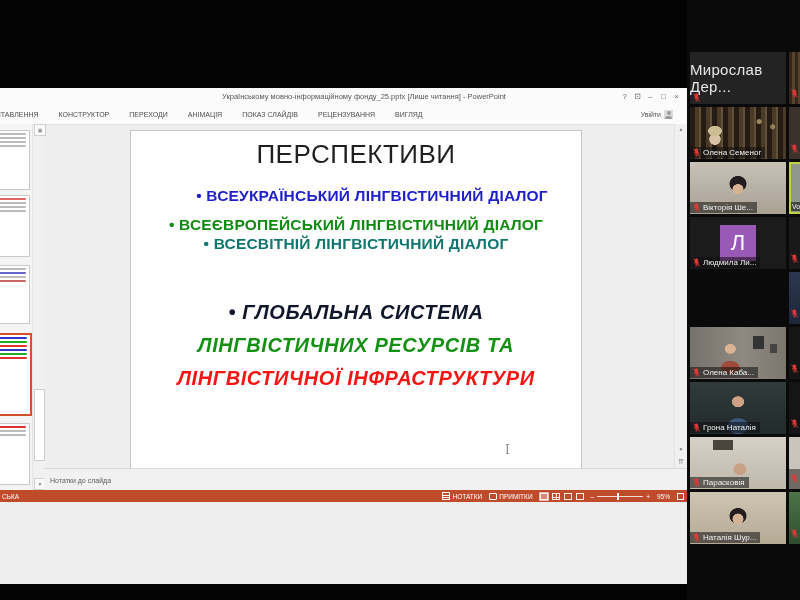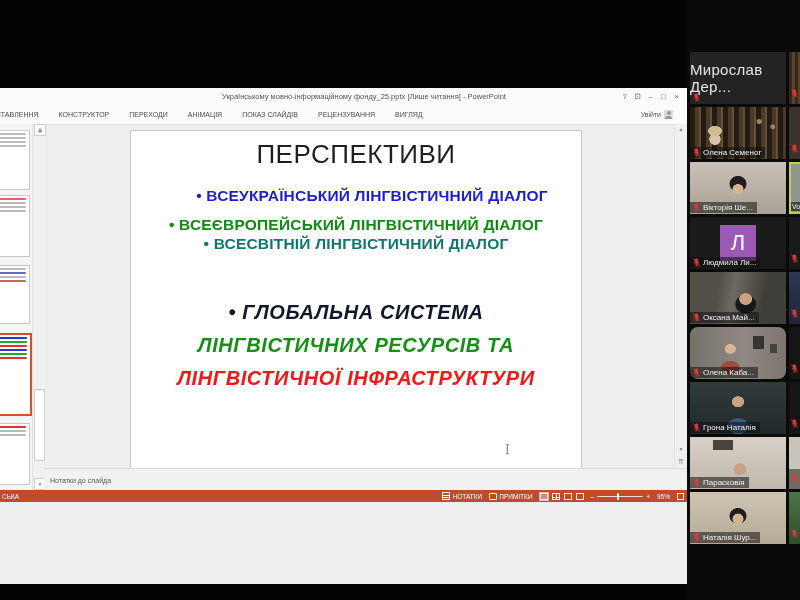--- a/index.html
+++ b/index.html
@@ -105,21 +105,21 @@
   .p3{background:#1b1b1b;}
   .p4{background:
       radial-gradient(ellipse 11px 10px at 58% 52%, #caa184 0 55%, rgba(0,0,0,0) 62%),
       radial-gradient(ellipse 17px 15px at 58% 62%, #17181a 0 58%, rgba(0,0,0,0) 64%),
       linear-gradient(100deg,#53504a 0 30%,#6e6a60 45%,#403e38 75%);}
   .p5{background:
       radial-gradient(ellipse 9px 8px at 42% 42%, #d8b394 0 58%, rgba(0,0,0,0) 64%),
       radial-gradient(ellipse 15px 11px at 42% 78%, #a04a3a 0 58%, rgba(0,0,0,0) 64%),
       linear-gradient(#333,#333) 74% 22%/11px 13px no-repeat,
       linear-gradient(#444,#444) 90% 40%/7px 9px no-repeat,
-      linear-gradient(90deg,#76716b,#8f8981 55%,#7c766e); border-radius: 8px;}
+      linear-gradient(90deg,#76716b,#8f8981 55%,#7c766e);}
   .p6{background:
       radial-gradient(ellipse 10px 9px at 50% 38%, #cfa184 0 58%, rgba(0,0,0,0) 64%),
       radial-gradient(ellipse 17px 13px at 50% 85%, #3a5a80 0 58%, rgba(0,0,0,0) 64%),
       linear-gradient(#313b3c,#222a2b);}
   .p7{background:
       radial-gradient(ellipse 11px 10px at 52% 62%, #c9a184 0 55%, rgba(0,0,0,0) 62%),
       linear-gradient(#4a443c,#4a443c) 30% 8%/20px 10px no-repeat,
       linear-gradient(#d6d0c6,#bfb8ab);}
   .p8{background:
       radial-gradient(ellipse 9px 9px at 50% 52%, #d4b294 0 58%, rgba(0,0,0,0) 64%),
@@ -306,31 +306,20 @@
         <div class="plabel">
           <svg width="9" height="9" viewBox="0 0 12 12">
     <path d="M6 1.1c-1 0-1.7.7-1.7 1.6v2.9c0 .9.7 1.6 1.7 1.6s1.7-.7 1.7-1.6V2.7C7.7 1.8 7 1.1 6 1.1z" stroke="#e03a3a" fill="#e03a3a"></path>
     <path d="M3.1 5.6c0 1.7 1.3 3 2.9 3s2.9-1.3 2.9-3" fill="none" stroke-width="1" stroke="#e03a3a"></path>
     <path d="M6 8.6v1.7M4.4 10.6h3.2" fill="none" stroke-width="1" stroke="#e03a3a"></path>
     <path d="M2 .8l8.2 10.4" fill="none" stroke-width="1.3" stroke="#e03a3a"></path>
   </svg>
           <span>Людмила Ли...</span>
         </div>
       </div>
-      <div class="ptile p4" style="top: 272px;">
-        <div class="plabel">
-          <svg width="9" height="9" viewBox="0 0 12 12">
-    <path d="M6 1.1c-1 0-1.7.7-1.7 1.6v2.9c0 .9.7 1.6 1.7 1.6s1.7-.7 1.7-1.6V2.7C7.7 1.8 7 1.1 6 1.1z" stroke="#e03a3a" fill="#e03a3a"></path>
-    <path d="M3.1 5.6c0 1.7 1.3 3 2.9 3s2.9-1.3 2.9-3" fill="none" stroke-width="1" stroke="#e03a3a"></path>
-    <path d="M6 8.6v1.7M4.4 10.6h3.2" fill="none" stroke-width="1" stroke="#e03a3a"></path>
-    <path d="M2 .8l8.2 10.4" fill="none" stroke-width="1.3" stroke="#e03a3a"></path>
-  </svg>
-          <span>Оксана Май...</span>
-        </div>
-      </div>
       <div class="ptile p5" style="top: 327px;">
         <div class="plabel">
           <svg width="9" height="9" viewBox="0 0 12 12">
     <path d="M6 1.1c-1 0-1.7.7-1.7 1.6v2.9c0 .9.7 1.6 1.7 1.6s1.7-.7 1.7-1.6V2.7C7.7 1.8 7 1.1 6 1.1z" stroke="#e03a3a" fill="#e03a3a"></path>
     <path d="M3.1 5.6c0 1.7 1.3 3 2.9 3s2.9-1.3 2.9-3" fill="none" stroke-width="1" stroke="#e03a3a"></path>
     <path d="M6 8.6v1.7M4.4 10.6h3.2" fill="none" stroke-width="1" stroke="#e03a3a"></path>
     <path d="M2 .8l8.2 10.4" fill="none" stroke-width="1.3" stroke="#e03a3a"></path>
   </svg>
           <span>Олена Каба...</span>
         </div>

